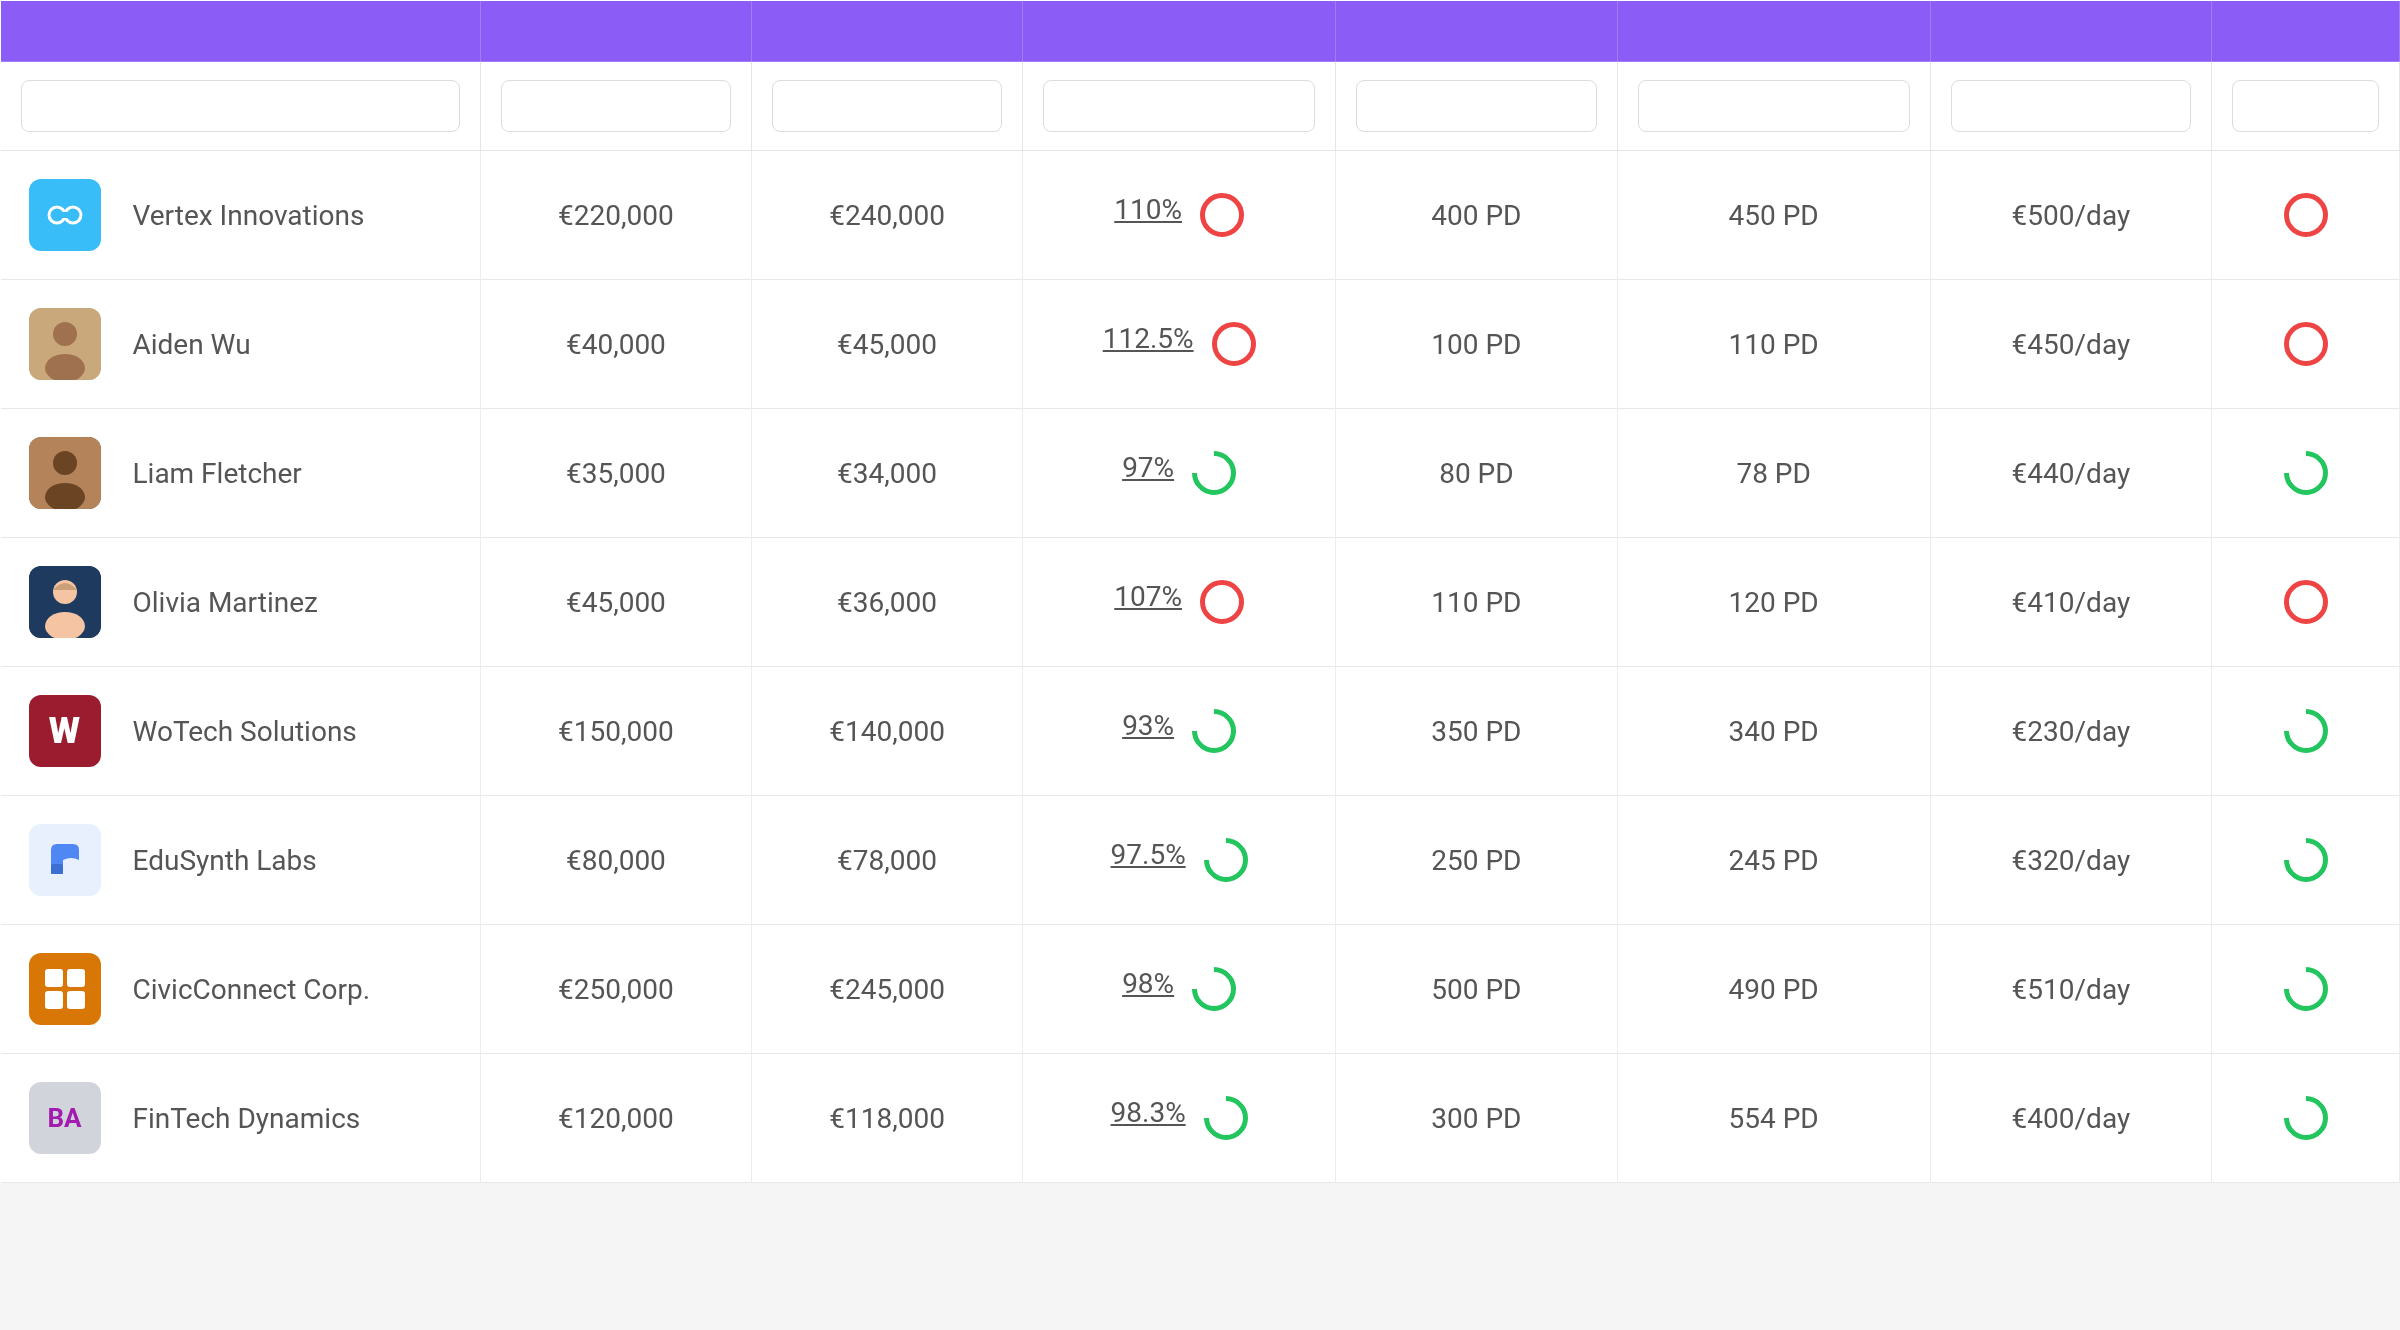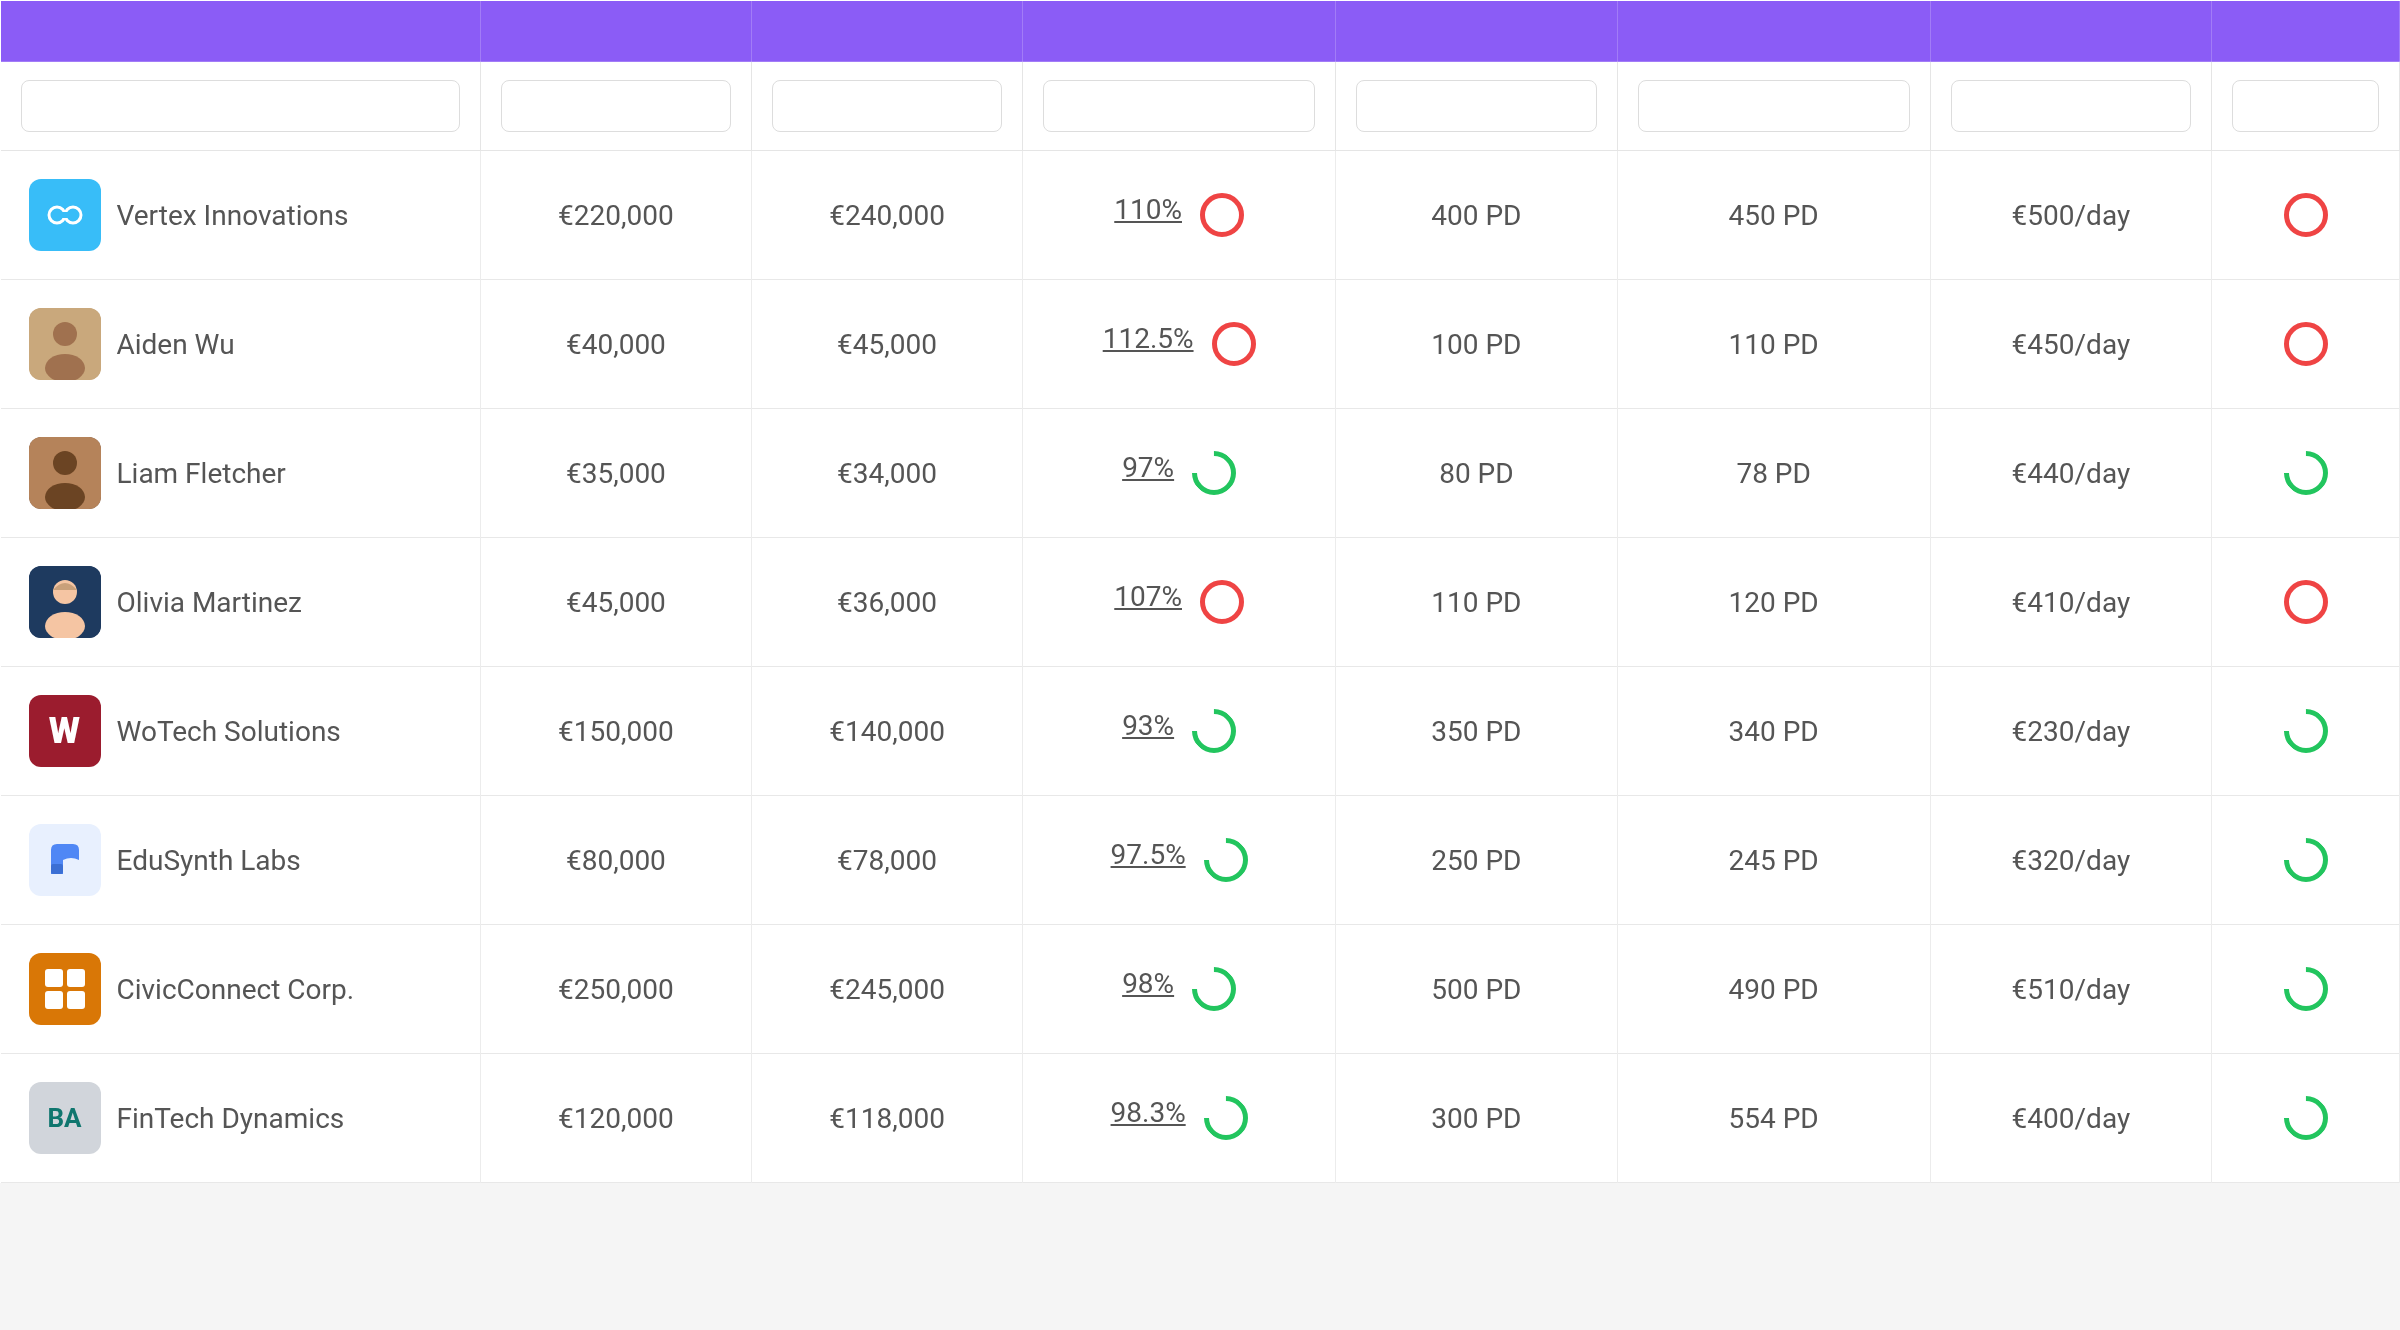--- a/index.html
+++ b/index.html
@@ -56,21 +56,21 @@
       text-align: center;
       border-right: 1px solid #ececec;
       vertical-align: middle;
     }
     tbody td:first-child {
       text-align: left;
     }
     .participant-cell {
       display: flex;
       align-items: center;
-      gap: 16px;
+      gap: 32px;
     }
     .avatar {
       width: 72px;
       height: 72px;
       border-radius: 12px;
       flex-shrink: 0;
       display: flex;
       align-items: center;
       justify-content: center;
       font-size: 26px;
@@ -451,21 +451,21 @@
     </td>
     <td>
       <div class="effort-cell">
         <span class="circle-green-open"></span>
       </div>
     </td>
   </tr>
         <tr>
     <td>
       <div class="participant-cell">
-        <div class="avatar" style="background:#d1d5db;border-radius:12px;font-size:26px;font-weight:700;color:#0f766e;display:flex;align-items:center;justify-content:center;width:72px;height:72px;">BA</div>
+        <div class="avatar" style="background:#d1d5db;border-radius:12px;font-size:26px;font-weight:700;color:#a21caf;display:flex;align-items:center;justify-content:center;width:72px;height:72px;">BA</div>
         <span class="participant-name">FinTech Dynamics</span>
       </div>
     </td>
     <td>
       <span>€120,000</span>
     </td>
     <td>
       <span>€118,000</span>
     </td>
     <td>

